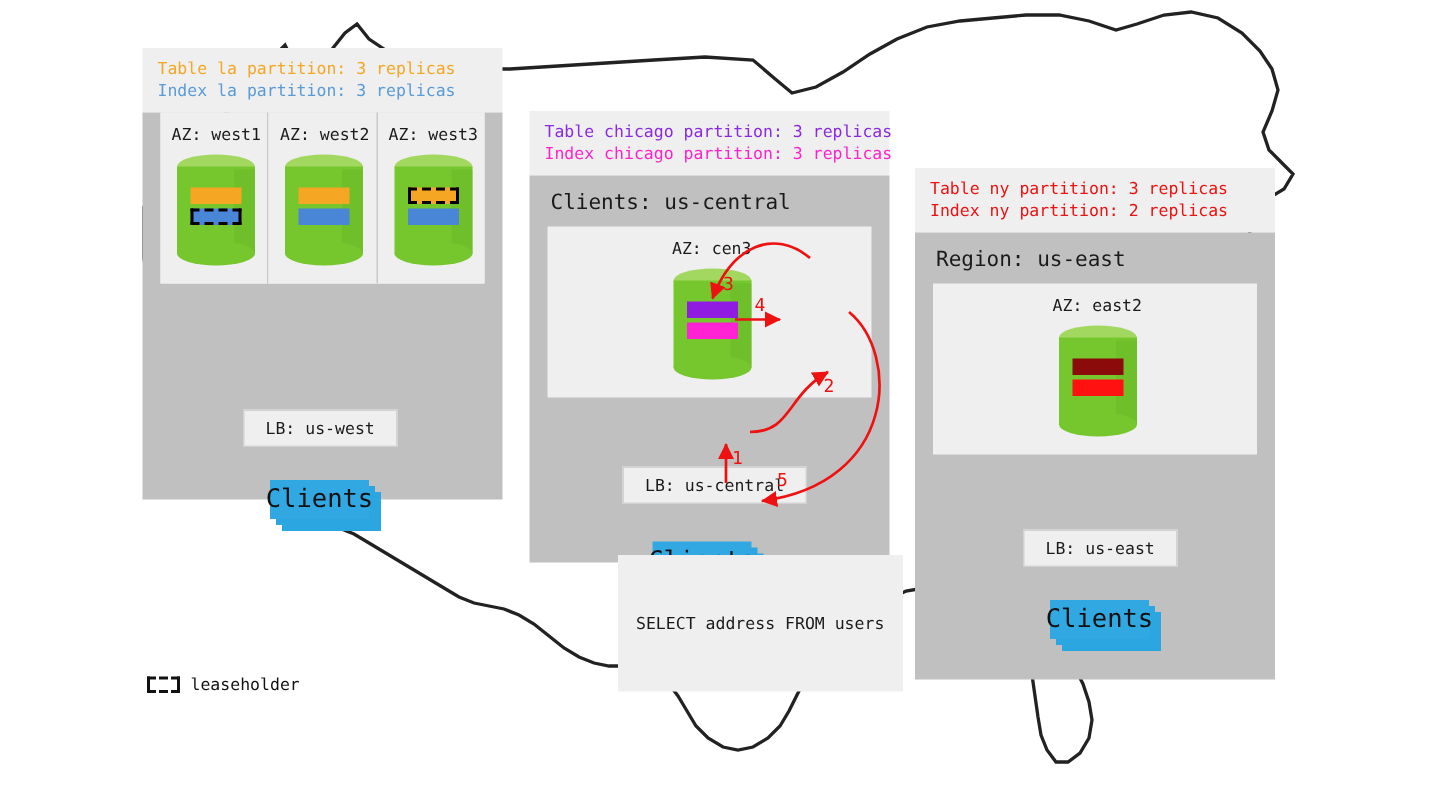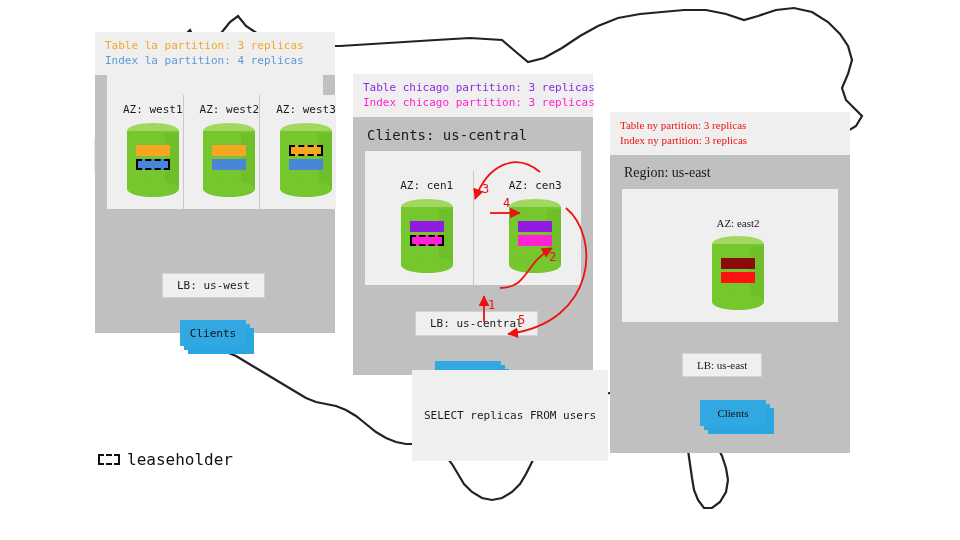--- a/index.html
+++ b/index.html
@@ -16,21 +16,21 @@
     font-size:11px;box-sizing:border-box;
   }
   .region-hdr div{white-space:pre;}
   .region-body{background:#c0c0c0;box-sizing:border-box;position:relative;}
   .region-title{
     font-size:14px;color:#1a1a1a;padding:10px 0 8px 14px;white-space:pre;
   }
   .az-row{display:flex;background:#efefef;margin:0 12px;}
   .az{
     flex:1;background:#efefef;border-right:1px solid #c9c9c9;
-    padding:8px 0 12px 16px;text-align:center;box-sizing:border-box;margin-top:20px;
+    padding:8px 0 12px 3px;text-align:center;box-sizing:border-box;
   }
   .az:last-child{border-right:none;}
   .az-label{font-size:11px;color:#1a1a1a;white-space:pre;margin-bottom:7px;}
 
   .cyl{position:relative;width:52px;height:74px;margin:0 auto;}
   .cyl .body{position:absolute;left:0;top:8px;width:52px;height:58px;background:#76c72e;}
   .cyl .top{position:absolute;left:0;top:0;width:52px;height:16px;border-radius:50%;background:#a2d860;}
   .cyl .bot{position:absolute;left:0;top:58px;width:52px;height:16px;border-radius:50%;background:#76c72e;}
   .cyl .shade{position:absolute;left:38px;top:10px;width:14px;height:56px;background:#6ab828;opacity:.55;}
   .bar{position:absolute;left:9px;width:34px;height:11px;box-sizing:border-box;}
@@ -40,29 +40,29 @@
 
   .lb{
     position:absolute;background:#efefef;border:1px solid #d2d2d2;
     font-size:11px;color:#1a1a1a;padding:5px 14px;white-space:pre;
   }
   .clients{position:absolute;width:66px;height:26px;}
   .clients .c3{position:absolute;left:8px;top:8px;width:66px;height:26px;background:#2ba6e0;}
   .clients .c2{position:absolute;left:4px;top:4px;width:66px;height:26px;background:#2ba6e0;}
   .clients .c1{
     position:absolute;left:0;top:0;width:66px;height:26px;background:#32a8e2;
-    color:#111;font-size:11px;display:flex;align-items:center;justify-content:center;white-space:pre;
+    color:#111;font-size:17px;display:flex;align-items:center;justify-content:center;white-space:pre;
   }
   .sql{
     position:absolute;background:#efefef;font-size:11px;color:#1a1a1a;
     padding:8px 12px;line-height:15px;white-space:pre;
   }
   .legend{position:absolute;display:flex;align-items:center;gap:7px;}
   .legend .sw{width:22px;height:11px;border:2px dashed #111;box-sizing:border-box;}
-  .legend .tx{font-size:16px;color:#111;white-space:pre;}
+  .legend .tx{font-size:11px;color:#111;white-space:pre;}
   #arrows{position:absolute;left:0;top:0;width:960px;height:540px;pointer-events:none;}
   .anum{position:absolute;color:#ee1111;font-size:12px;white-space:pre;}
 </style>
 </head>
 <body>
 
 <div id="stage">
 
   <svg id="map" viewBox="0 0 960 540">
     <path fill="none" stroke="#222222" stroke-width="2.2" d="M96,138 L108,120 L120,104 L132,92 L146,80 L160,66 L172,52 L180,40 L190,30
@@ -84,21 +84,21 @@
          L206,344 L196,340 L186,334 L176,328 L166,322 L156,316 L146,310 L136,304
          L126,296 L118,286 L112,274 L108,262 L106,250 L104,236 L102,220 L100,204
          L98,188 L96,172 L96,154 Z"></path>
     <path fill="none" stroke="#222222" stroke-width="2.2" d="M688,414 L698,424 L708,434 L716,444 L722,456 L726,468 L728,480 L726,492
          L720,502 L712,508 L704,508 L698,500 L694,490 L692,478 L690,464 L688,450 L686,436"></path>
   </svg>
 
   <div class="region" style="left:95px;top:32px;width:240px;">
     <div class="region-hdr">
       <div style="color:#f5a623">Table la partition: 3 replicas</div>
-      <div style="color:#5b9bd5">Index la partition: 4 replicas</div>
+      <div style="color:#5b9bd5">Index la partition: 3 replicas</div>
     </div>
     <div class="region-body" style="height:258px;">
       <div class="az-row">
         <div class="az">
           <div class="az-label">AZ: west1</div>
           <div class="cyl">
             <div class="top"></div>
             <div class="body"></div>
             <div class="shade"></div>
             <div class="bot"></div>
@@ -140,55 +140,44 @@
 
   <div class="region" style="left:353px;top:74px;width:240px;">
     <div class="region-hdr">
       <div style="color:#8a2be2">Table chicago partition: 3 replicas</div>
       <div style="color:#ff22cc">Index chicago partition: 3 replicas</div>
     </div>
     <div class="region-body" style="height:258px;">
       <div class="region-title">Clients: us-central</div>
       <div class="az-row">
         <div class="az">
-          <div class="az-label">AZ: cen1</div>
-          <div class="cyl">
-            <div class="top"></div>
-            <div class="body"></div>
-            <div class="shade"></div>
-            <div class="bot"></div>
-            <div class="bar b1" style="background:#8f1ce0"></div>
-            <div class="bar b2 lease" style="background:#ff22d4"></div>
-          </div>
-        </div>
-        <div class="az">
           <div class="az-label">AZ: cen3</div>
           <div class="cyl">
             <div class="top"></div>
             <div class="body"></div>
             <div class="shade"></div>
             <div class="bot"></div>
             <div class="bar b1" style="background:#8f1ce0"></div>
             <div class="bar b2" style="background:#ff22d4"></div>
           </div>
         </div>
       </div>
       <div class="lb" style="left:62px;top:194px;">LB: us-central</div>
       <div class="clients" style="left:82px;top:244px;">
         <div class="c3"></div>
         <div class="c2"></div>
         <div class="c1">Clients</div>
       </div>
     </div>
   </div>
 
-  <div class="region" style="left:610px;top:112px;width:240px;font-family:Liberation Serif, serif;">
+  <div class="region" style="left:610px;top:112px;width:240px;">
     <div class="region-hdr">
       <div style="color:#ee1111">Table ny partition: 3 replicas</div>
-      <div style="color:#ee1111">Index ny partition: 3 replicas</div>
+      <div style="color:#ee1111">Index ny partition: 2 replicas</div>
     </div>
     <div class="region-body" style="height:298px;">
       <div class="region-title">Region: us-east</div>
       <div class="az-row">
         <div class="az">
           <div class="az-label">AZ: east2</div>
           <div class="cyl">
             <div class="top"></div>
             <div class="body"></div>
             <div class="shade"></div>
@@ -201,21 +190,21 @@
       <div class="lb" style="left:72px;top:198px;">LB: us-east</div>
       <div class="clients" style="left:90px;top:245px;">
         <div class="c3"></div>
         <div class="c2"></div>
         <div class="c1">Clients</div>
       </div>
     </div>
   </div>
 
   <div class="sql" style="left:412px;top:370px;">
-    <div>SELECT replicas FROM users</div>
+    <div>SELECT address FROM users</div>
   </div>
 
   <div class="legend" style="left:98px;top:450px;">
     <div class="sw"></div>
     <div class="tx">leaseholder</div>
   </div>
 
   <svg id="arrows" viewBox="0 0 960 540">
     <defs>
       <marker id="ah" markerWidth="7" markerHeight="7" refX="5.6" refY="3" orient="auto">

